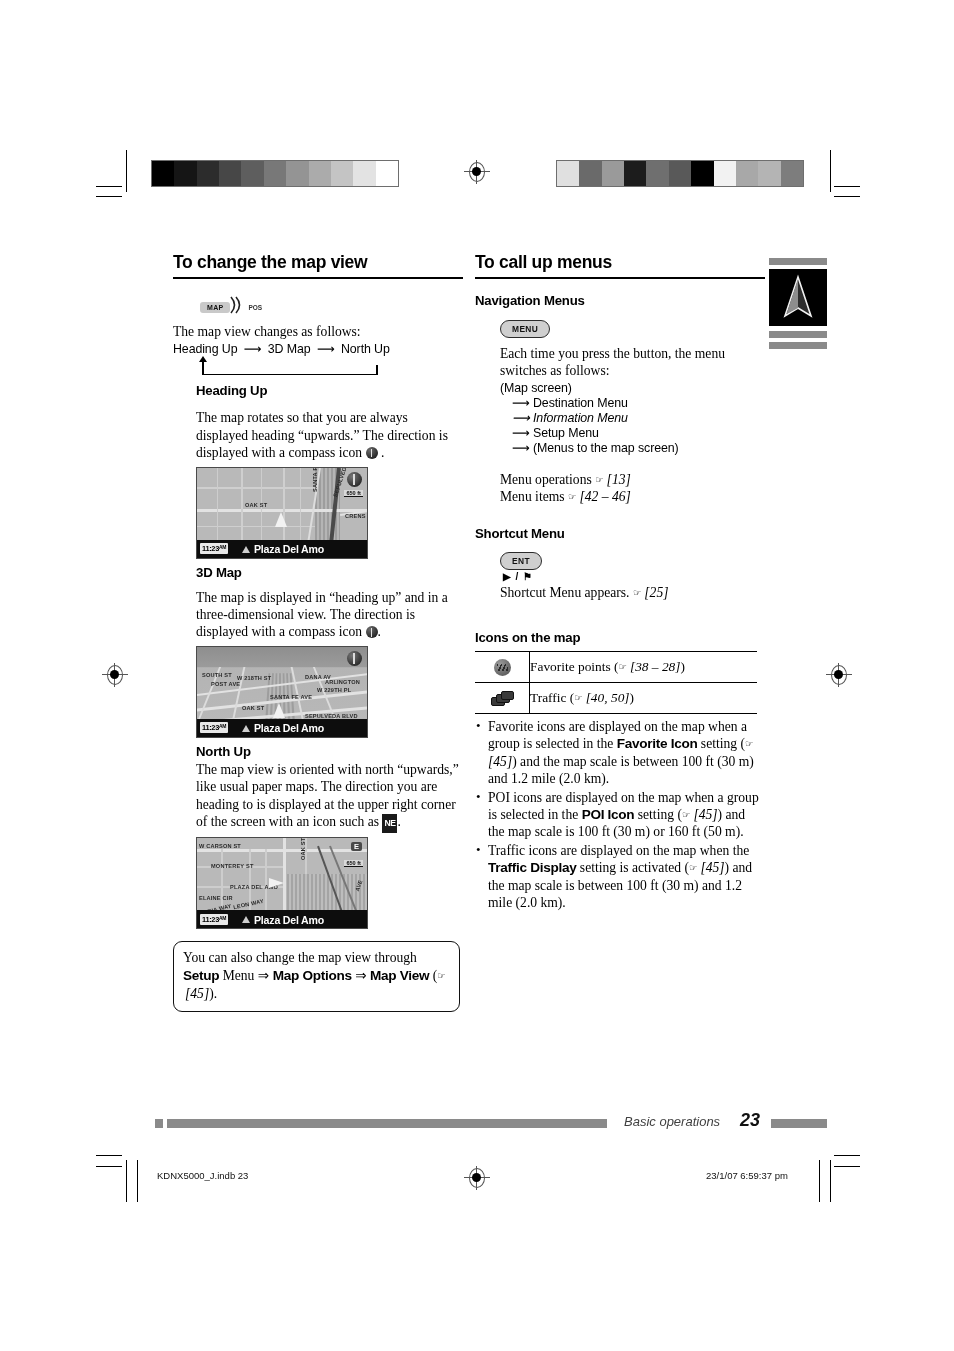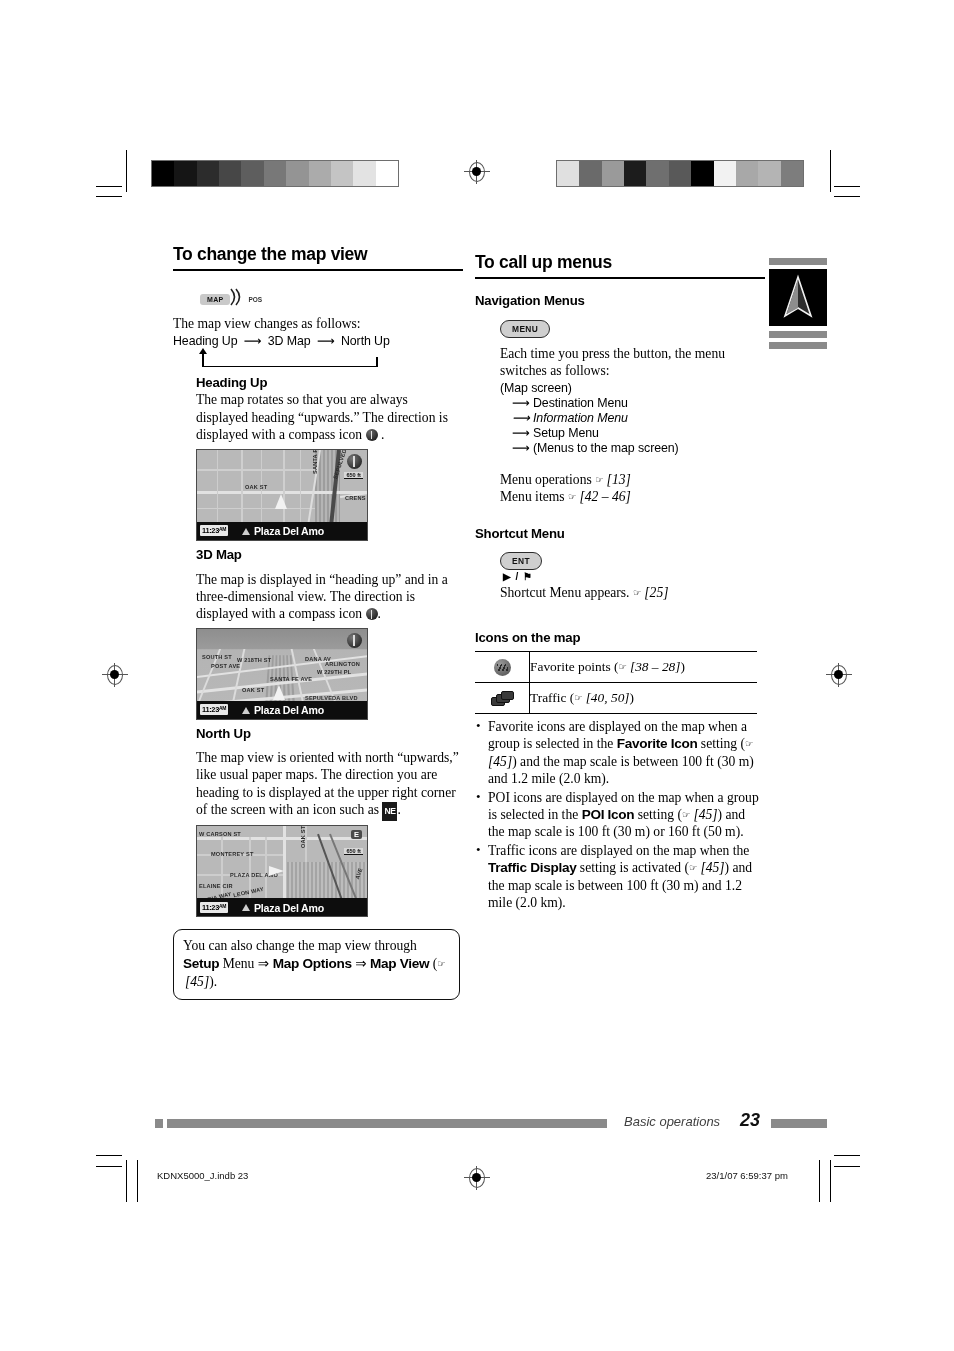--- a/index.html
+++ b/index.html
@@ -181,21 +181,21 @@
   <div class="tab-bar" style="left:769px;top:258px;width:58px;height:7px;"></div>
   <div class="tab-black" style="left:769px;top:269px;width:58px;height:57px;">
     <svg width="58" height="57" viewBox="0 0 58 57">
       <polygon points="29,8 42,47 29,39 16,47" fill="#2e2e2e" stroke="#f0f0f0" stroke-width="1.6"></polygon>
       <polygon points="29,10 29,39 17.5,45" fill="#8d8d8d"></polygon>
     </svg>
   </div>
   <div class="tab-bar" style="left:769px;top:331px;width:58px;height:7px;"></div>
   <div class="tab-bar" style="left:769px;top:342px;width:58px;height:7px;"></div>
 
-  <div class="col" style="left:173px;top:244px;">
+  <div class="col" style="left:173px;top:252px;">
 
     <h2 class="sec">To change the map view</h2>
 
     <div style="margin:16px 0 0 27px;height:22px;">
       <span class="btn-map">MAP</span><span class="arcs">
         <svg width="17" height="20" viewBox="0 0 17 20">
           <path d="M2 2 Q9 10 2 18" fill="none" stroke="#222" stroke-width="1.6"></path>
           <path d="M7 2 Q14 10 7 18" fill="none" stroke="#222" stroke-width="1.6"></path>
         </svg></span><span class="pos">POS</span>
     </div>
@@ -211,21 +211,21 @@
     </div>
     <div class="loopbox" style="width:176px;margin-left:29px;margin-top:1px;">
       <div class="hbar" style="width:176px;"></div>
       <div class="vr" style="right:0;"></div>
       <div class="vl2"></div>
       <div class="uparrow"></div>
     </div>
 
     <div style="margin-top:8px;margin-left:23px;width:267px;">
       <h3 class="sub">Heading Up</h3>
-      <p class="body" style="margin-top:1px;"><span>The map rotates so that you are always displayed heading “upwards.” The direction is displayed with a compass icon </span><span class="cglyph"><i></i></span><span> .</span></p>
+      <p class="body" style="margin-top:11px;"><span>The map rotates so that you are always displayed heading “upwards.” The direction is displayed with a compass icon </span><span class="cglyph"><i></i></span><span> .</span></p>
 
       <div class="shot" style="margin-top:5px;">
         <div class="block" style="left:118px;top:0;width:25px;height:74px;background:repeating-linear-gradient(90deg,#9d9d9d 0 2px,#b5b5b5 2px 4px);"></div>
         <div class="road" style="left:0;top:41px;width:172px;height:3px;"></div>
         <div class="road" style="left:0;top:19px;width:118px;height:2px;background:#cfcfcf;"></div>
         <div class="road" style="left:44px;top:0;width:2px;height:74px;background:#cfcfcf;"></div>
         <div class="road" style="left:86px;top:0;width:2px;height:74px;background:#cfcfcf;"></div>
         <div class="road" style="left:0;top:58px;width:118px;height:1.5px;background:#cfcfcf;"></div>
         <div class="roadthin" style="left:20px;top:0;width:1.4px;height:74px;"></div>
         <div class="roadthin" style="left:64px;top:0;width:1.4px;height:74px;"></div>
@@ -277,21 +277,21 @@
         <div class="carmark" style="left:76px;top:56px;"></div>
         <div class="statusbar"></div>
         <div class="clock"><span>11:23</span><span class="ampm">AM</span></div>
         <div class="tri"></div>
         <div class="placename">Plaza Del Amo</div>
       </div>
     </div>
 
     <div style="margin-top:6px;margin-left:23px;width:267px;">
       <h3 class="sub">North Up</h3>
-      <p class="body" style="margin-top:8px;"><span>The map view is oriented with north “upwards,” like usual paper maps. The direction you are heading to is displayed at the upper right corner of the screen with an icon such as </span><span class="neglyph">NE</span><span>.</span></p>
+      <p class="body" style="margin-top:2px;"><span>The map view is oriented with north “upwards,” like usual paper maps. The direction you are heading to is displayed at the upper right corner of the screen with an icon such as </span><span class="neglyph">NE</span><span>.</span></p>
 
       <div class="shot" style="margin-top:4px;">
         <div class="block" style="left:90px;top:36px;width:82px;height:38px;background:repeating-linear-gradient(90deg,#a4a4a4 0 2px,#bdbdbd 2px 4px);"></div>
         <div class="road" style="left:0;top:11px;width:172px;height:3px;"></div>
         <div class="road" style="left:86px;top:0;width:3px;height:74px;"></div>
         <div class="roadthin" style="left:0;top:28px;width:86px;height:1.6px;"></div>
         <div class="roadthin" style="left:0;top:48px;width:86px;height:1.6px;"></div>
         <div class="roadthin" style="left:24px;top:11px;width:1.6px;height:63px;"></div>
         <div class="roadthin" style="left:52px;top:11px;width:1.6px;height:63px;"></div>
         <div class="roadthin" style="left:68px;top:11px;width:1.6px;height:63px;"></div>

